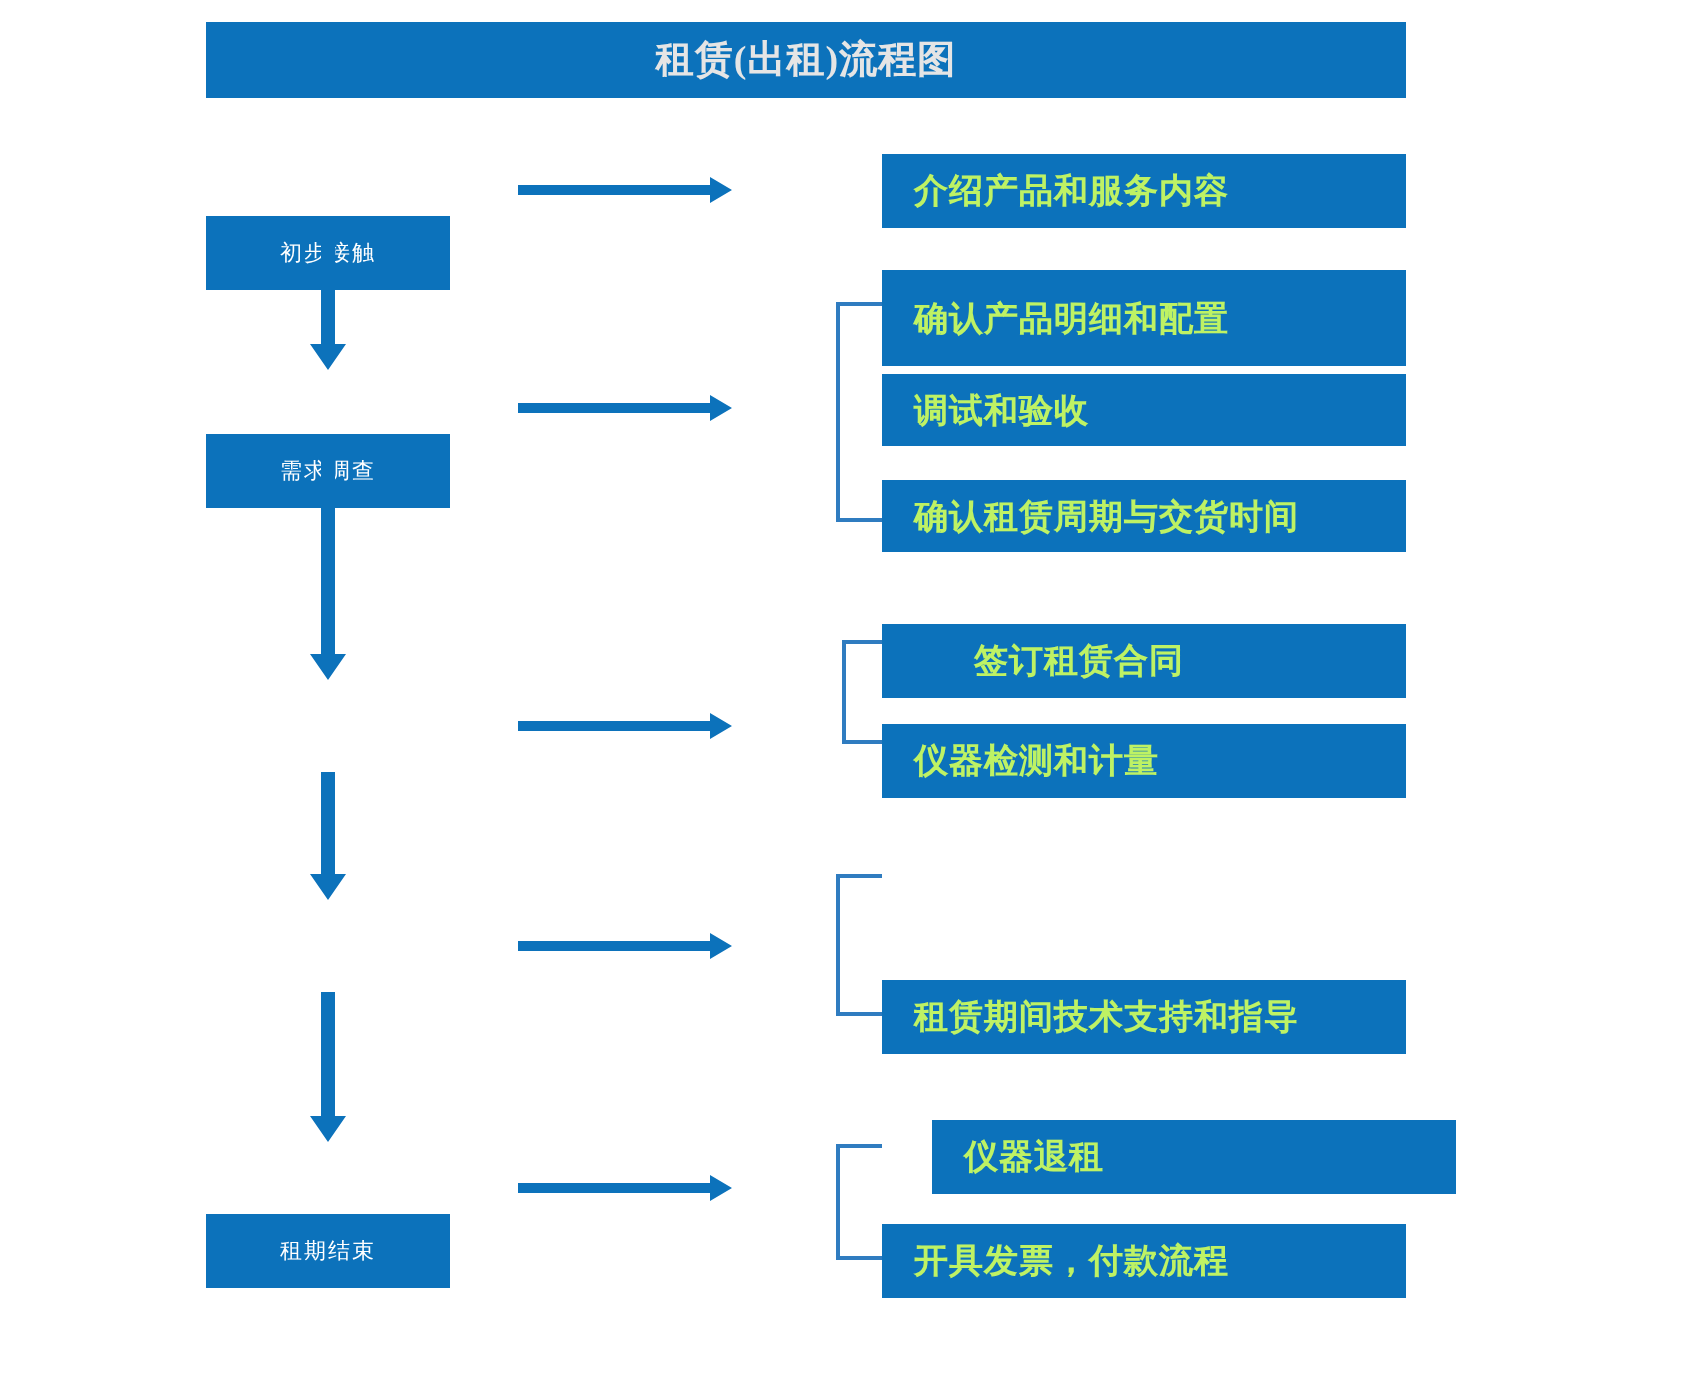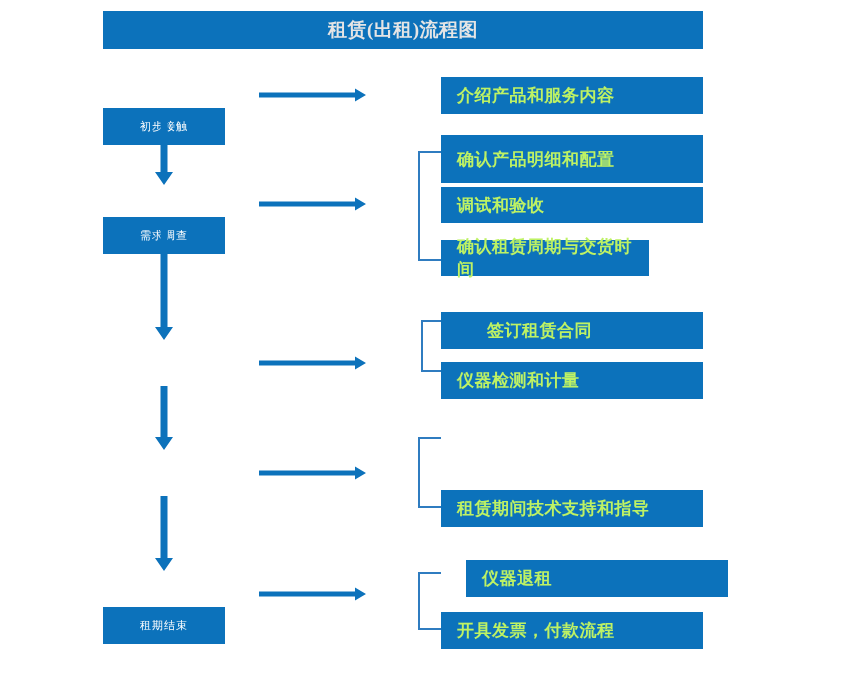--- a/index.html
+++ b/index.html
@@ -152,21 +152,21 @@
   <div class="bracket" style="left:418px; top:437px; width:23px; height:71px;"></div>
 
   <div class="bracket" style="left:418px; top:572px; width:23px; height:58px;"></div>
 
   <div class="detail-box" style="left:441px; top:77px; width:262px; height:37px;">介绍产品和服务内容</div>
 
   <div class="detail-box" style="left:441px; top:135px; width:262px; height:48px;">确认产品明细和配置</div>
 
   <div class="detail-box" style="left:441px; top:187px; width:262px; height:36px;">调试和验收</div>
 
-  <div class="detail-box" style="left:441px; top:240px; width:208px; height:36px;">确认租赁周期与交货时间</div>
+  <div class="detail-box" style="left:441px; top:240px; width:262px; height:36px;">确认租赁周期与交货时间</div>
 
   <div class="detail-box" style="left:441px; top:312px; width:262px; height:37px;padding-left:46px;">签订租赁合同</div>
 
   <div class="detail-box" style="left:441px; top:362px; width:262px; height:37px;">仪器检测和计量</div>
 
 
   <div class="detail-box" style="left:441px; top:490px; width:262px; height:37px;">租赁期间技术支持和指导</div>
 
   <div class="detail-box" style="left:441px; top:560px; width:262px; height:37px;margin-left:25px;">仪器退租</div>
 

